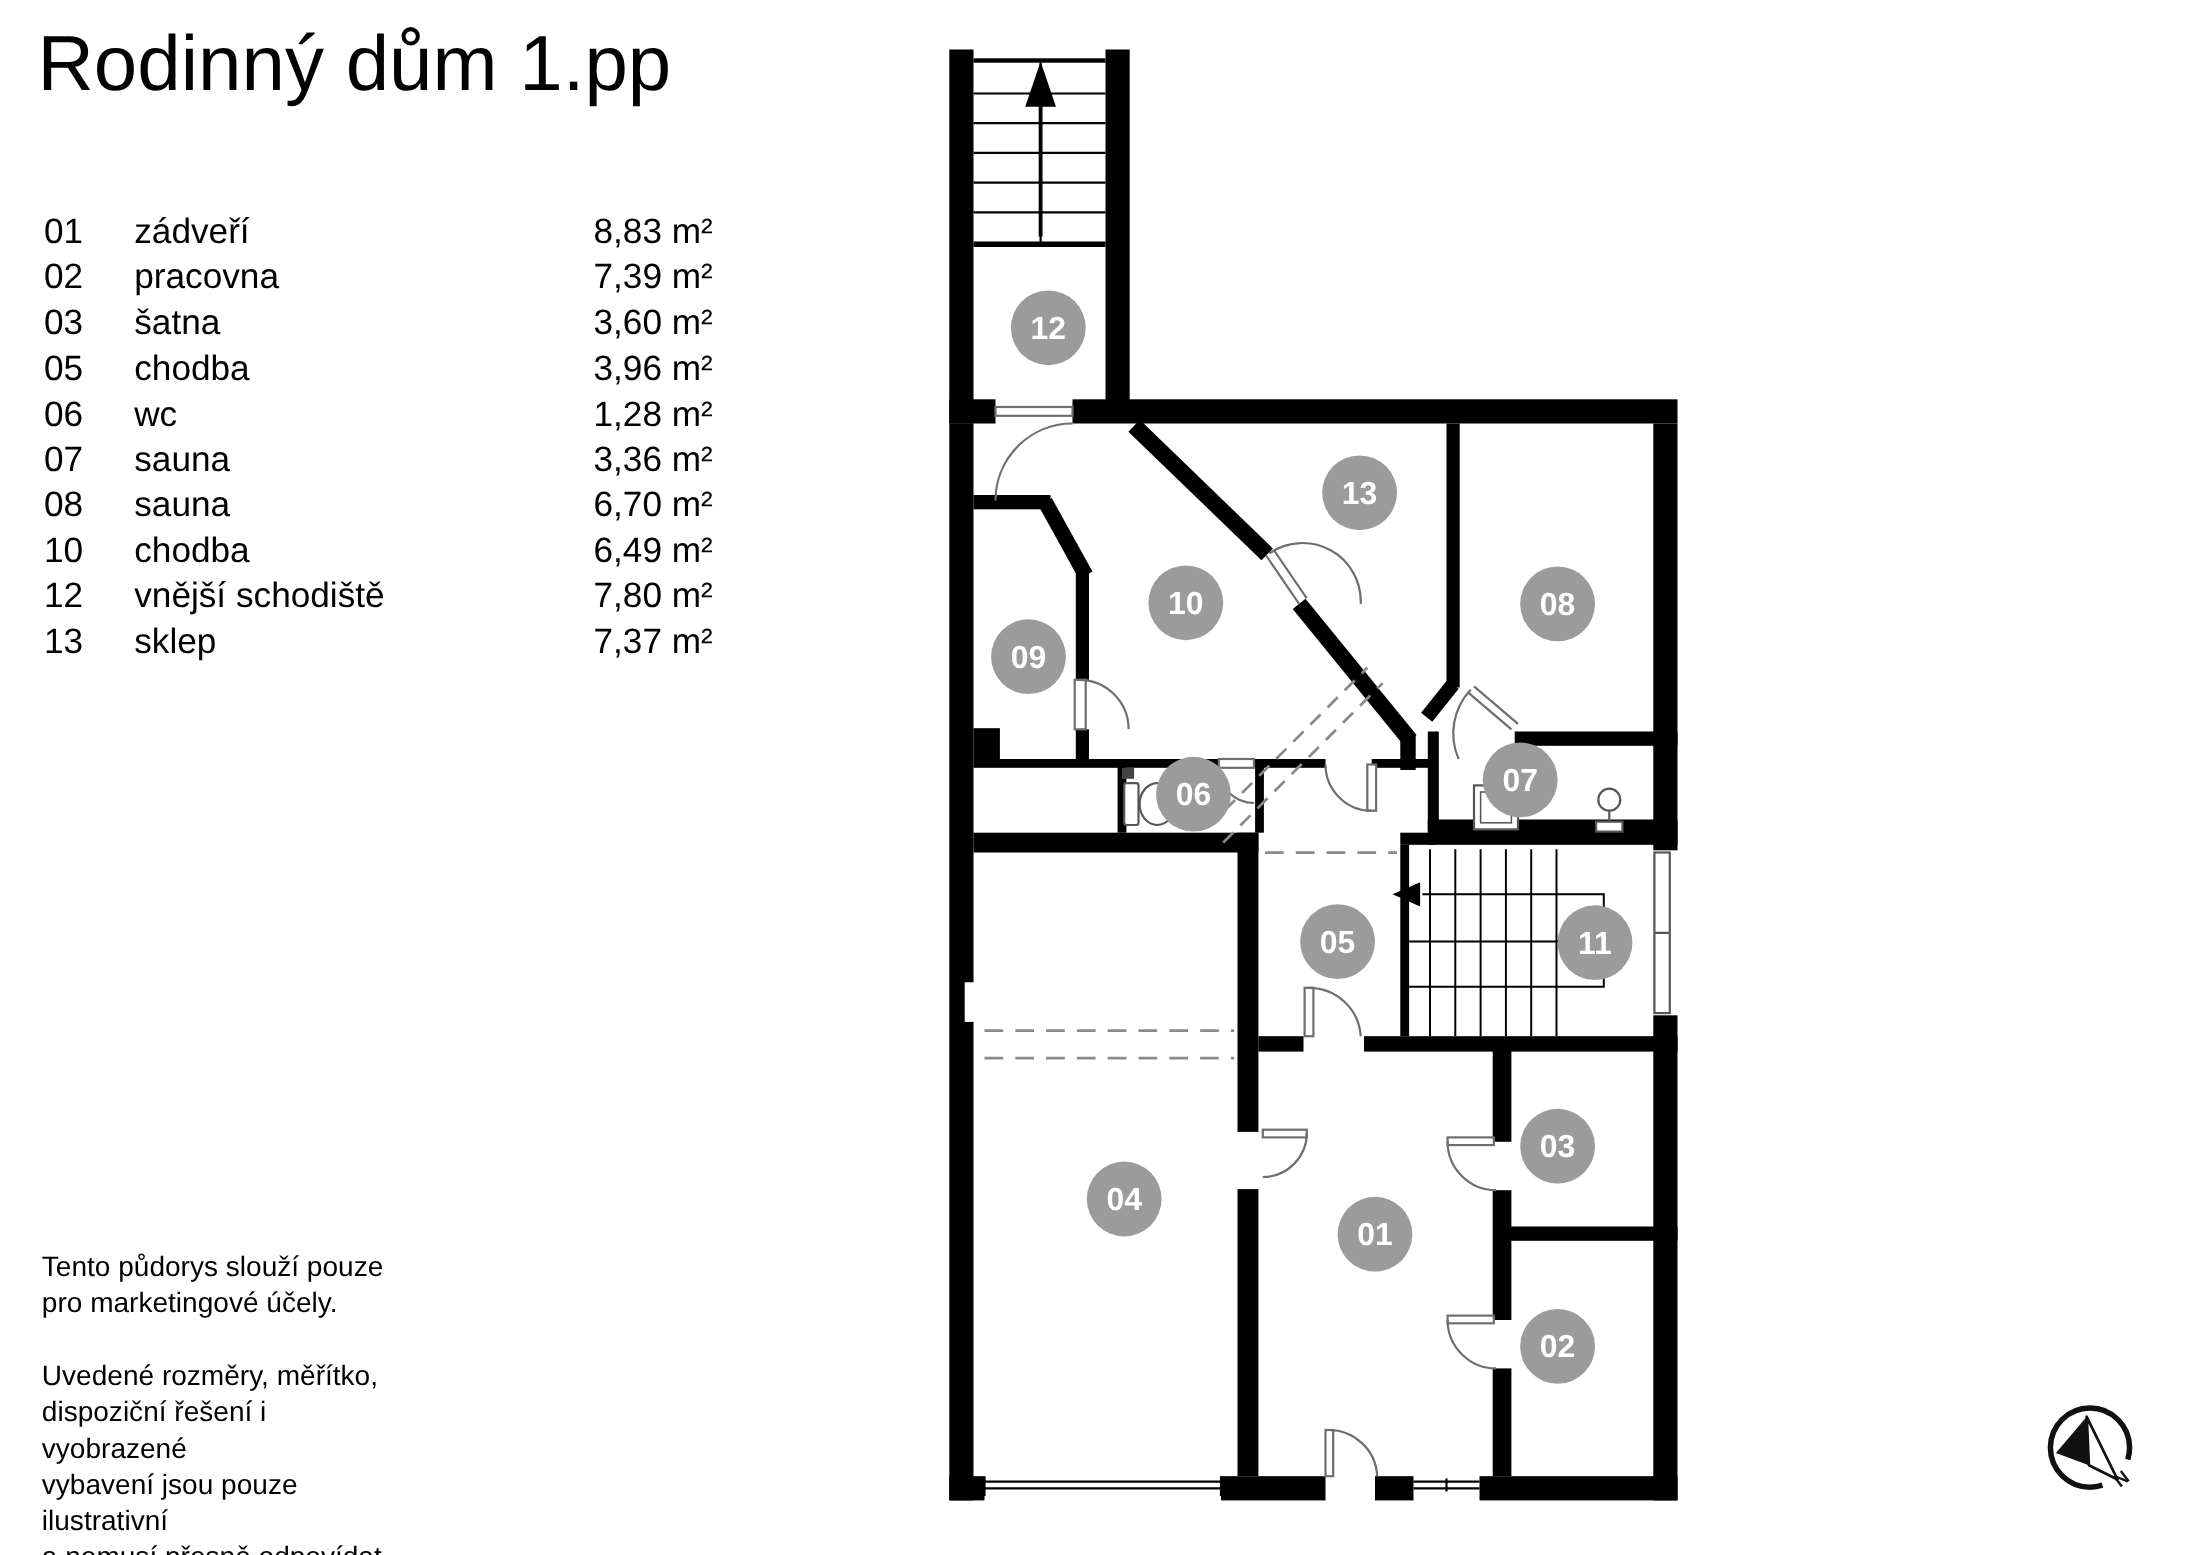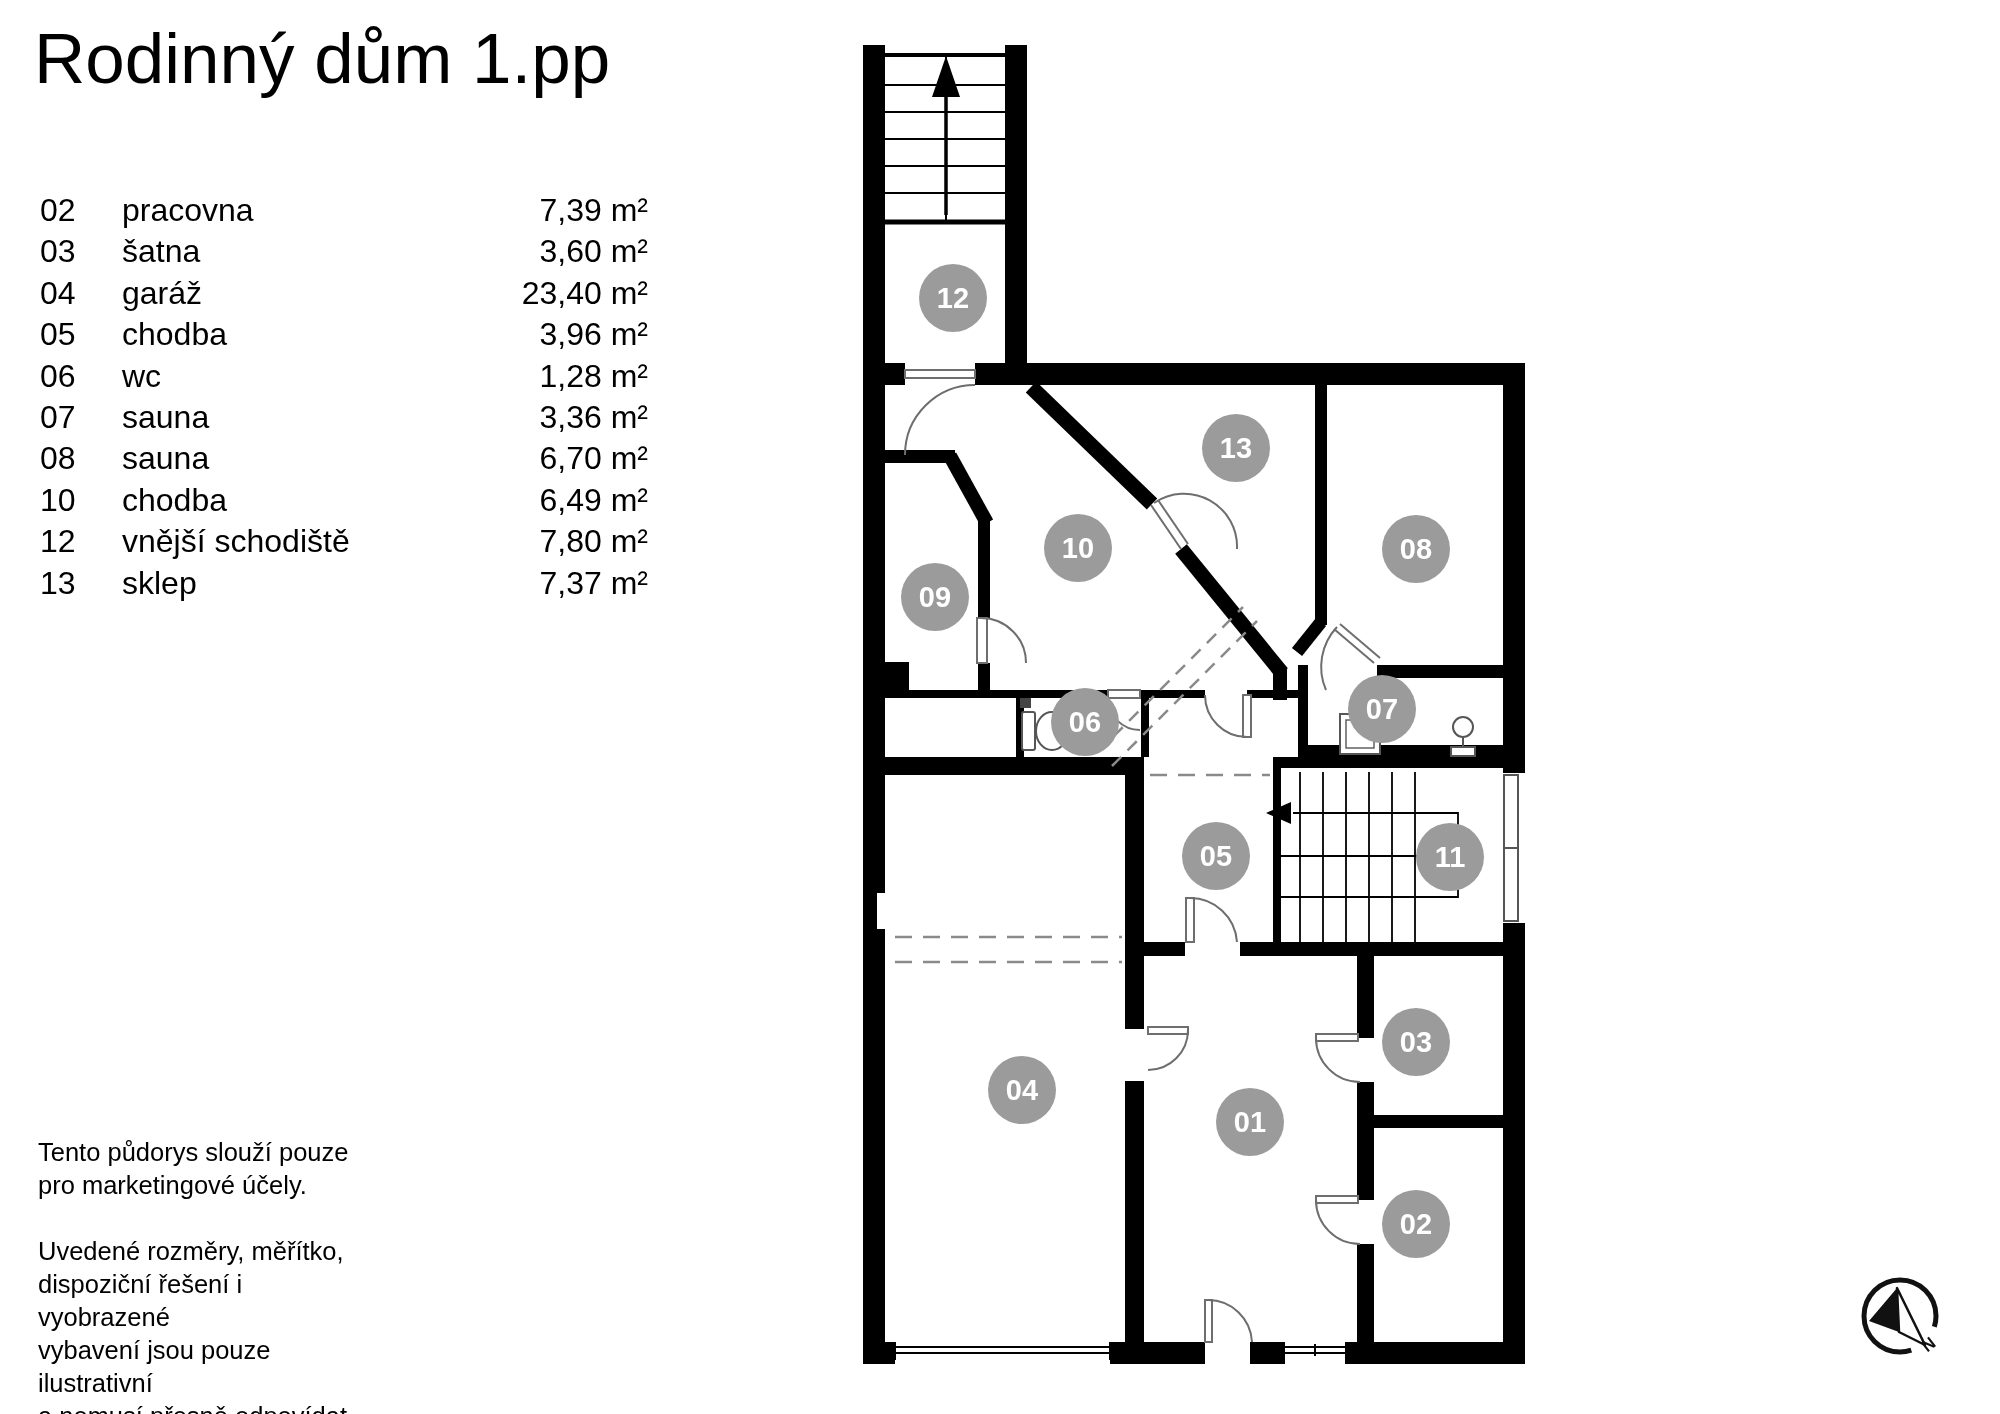--- a/index.html
+++ b/index.html
@@ -31,23 +31,23 @@
     font-size:29px;font-weight:bold;text-anchor:middle;}
 </style>
 </head>
 <body>
 
 <div class="sheet">
 
   <div class="title">Rodinný dům 1.pp</div>
 
   <div class="legend">
+      <div class="lrow"><span class="lnum">01</span><span class="lname">zádveří</span><span class="larea">8,83 m²</span></div>
       <div class="lrow"><span class="lnum">02</span><span class="lname">pracovna</span><span class="larea">7,39 m²</span></div>
       <div class="lrow"><span class="lnum">03</span><span class="lname">šatna</span><span class="larea">3,60 m²</span></div>
-      <div class="lrow"><span class="lnum">04</span><span class="lname">garáž</span><span class="larea">23,40 m²</span></div>
       <div class="lrow"><span class="lnum">05</span><span class="lname">chodba</span><span class="larea">3,96 m²</span></div>
       <div class="lrow"><span class="lnum">06</span><span class="lname">wc</span><span class="larea">1,28 m²</span></div>
       <div class="lrow"><span class="lnum">07</span><span class="lname">sauna</span><span class="larea">3,36 m²</span></div>
       <div class="lrow"><span class="lnum">08</span><span class="lname">sauna</span><span class="larea">6,70 m²</span></div>
       <div class="lrow"><span class="lnum">10</span><span class="lname">chodba</span><span class="larea">6,49 m²</span></div>
       <div class="lrow"><span class="lnum">12</span><span class="lname">vnější schodiště</span><span class="larea">7,80 m²</span></div>
       <div class="lrow"><span class="lnum">13</span><span class="lname">sklep</span><span class="larea">7,37 m²</span></div>
     </div>
 
   <div class="disclaimer">

